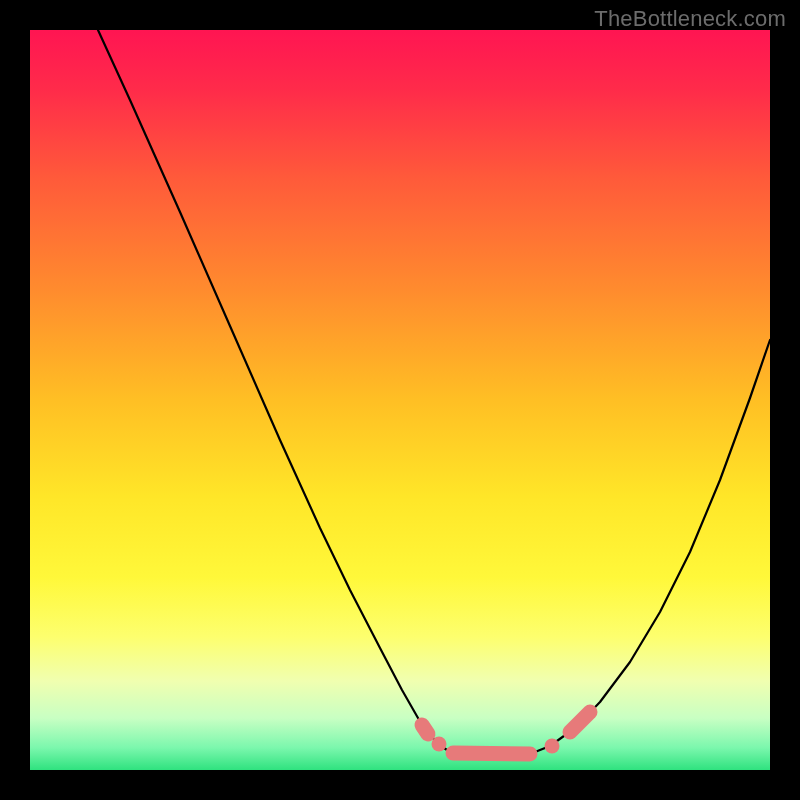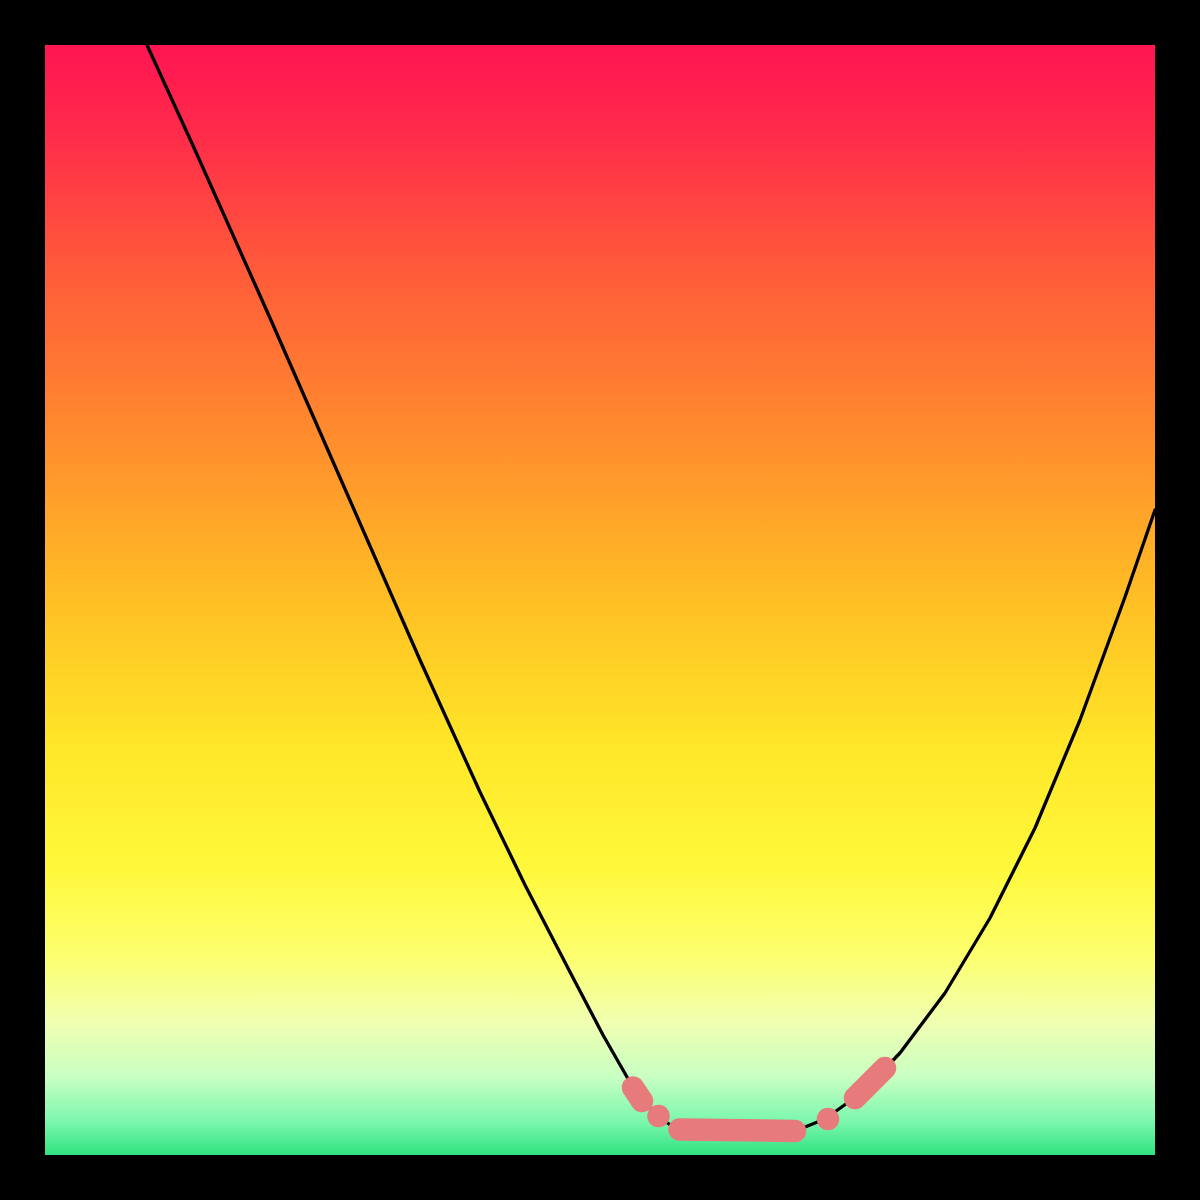--- a/index.html
+++ b/index.html
@@ -50,20 +50,21 @@
     font-weight: 400;
     letter-spacing: 0.2px;
     user-select: none;
   }
 </style>
 </head>
 <body>
 
 <div class="frame">
 
+  <div class="watermark">TheBottleneck.com</div>
 
   <div class="plot-area">
 
     <svg class="gradient-bg" viewBox="0 0 740 740" preserveAspectRatio="none">
       <defs>
         <linearGradient id="bg-grad" x1="0" y1="0" x2="0" y2="1">
             <stop offset="0%" stop-color="#ff1552"></stop>
             <stop offset="8%" stop-color="#ff2b4a"></stop>
             <stop offset="20%" stop-color="#ff5a3a"></stop>
             <stop offset="35%" stop-color="#ff8b2e"></stop>

